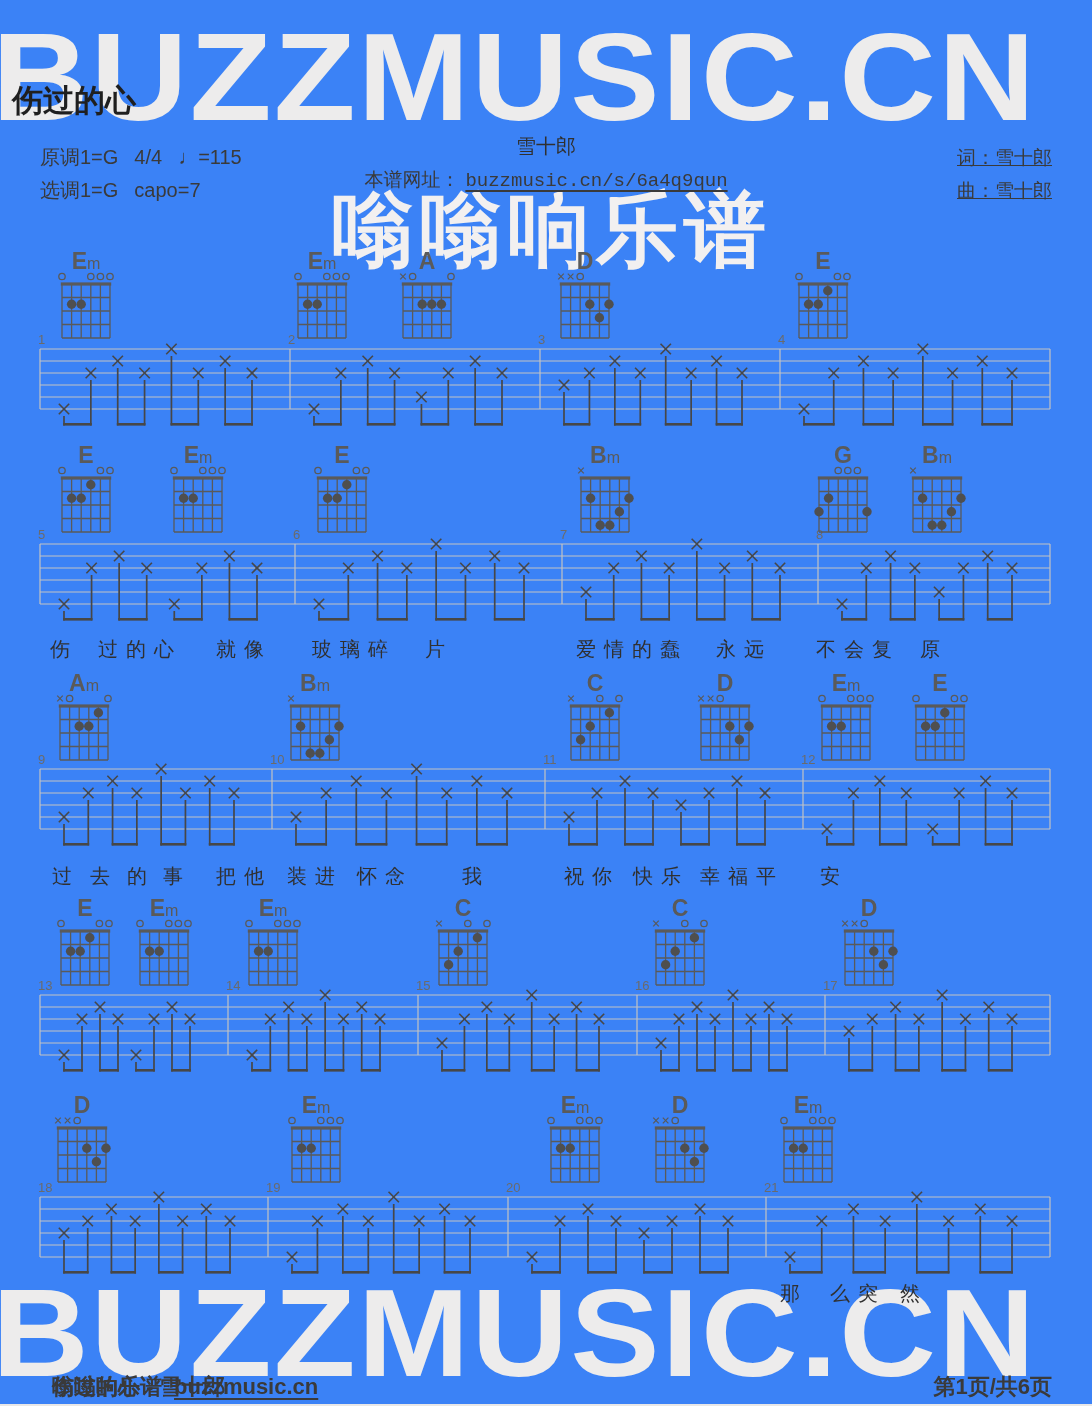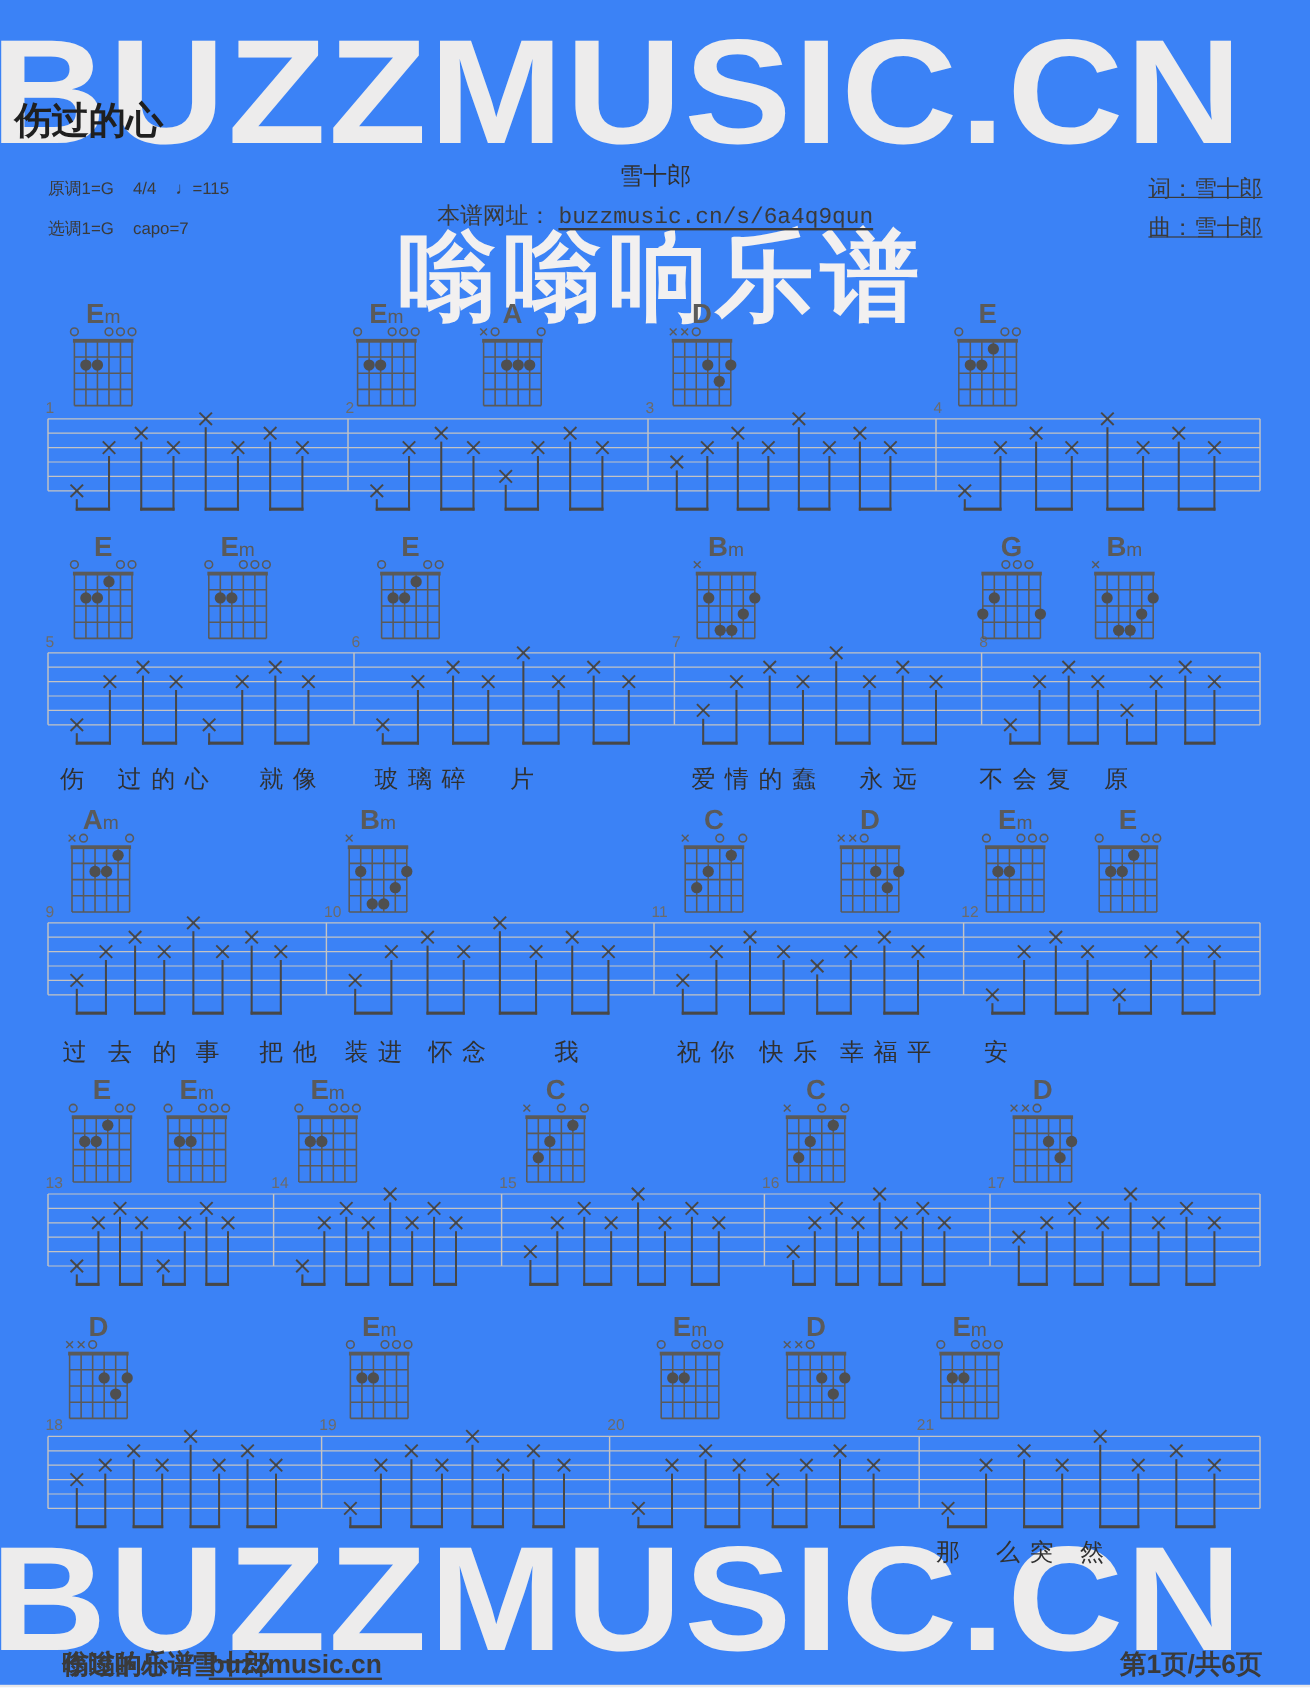--- a/index.html
+++ b/index.html
@@ -7,21 +7,21 @@
         font-family:"Liberation Sans",sans-serif;color:#333;}
   .wm{position:absolute;font-weight:bold;white-space:nowrap;z-index:0;user-select:none;}
   .wm-band{left:-8px;font-size:124px;letter-spacing:2px;transform:scaleX(1.08);transform-origin:left;}
   .wm-top{top:6px;}
   .wm-bottom{top:1262px;}
   .wm-mid{left:332px;top:176px;font-size:82px;letter-spacing:6px;}
   .hdr,.score-wrap,.ftr{position:relative;z-index:1;}
   .title{position:absolute;top:80px;left:0;width:100%;
          font-size:31px;font-weight:bold;color:#1f1f1f;padding-left:12px;}
   .artist{position:absolute;top:133px;left:0;width:100%;text-align:center;font-size:20px;color:#303030;}
-  .meta-left{position:absolute;left:40px;top:141px;font-size:14px;color:#3a3a3a;line-height:33px;}
+  .meta-left{position:absolute;left:40px;top:141px;font-size:20px;color:#3a3a3a;line-height:33px;}
   .meta-left span{margin-right:16px;}
   .meta-right{position:absolute;right:40px;top:141px;font-size:19px;color:#3a3a3a;
               line-height:33px;text-align:center;text-decoration:underline;}
   .meta-center{position:absolute;left:0;top:167px;width:100%;text-align:center;
                font-size:19px;color:#3a3a3a;font-family:Liberation Mono, monospace;}
   .meta-center .lbl{margin-right:6px;}
   a.url{color:#3a3a3a;text-decoration:underline;text-underline-offset:4px;
         text-decoration-thickness:1.5px;cursor:pointer;}
   svg.score{position:absolute;left:0;top:0;z-index:1;pointer-events:none;
             font-family:"Liberation Sans",sans-serif;}

